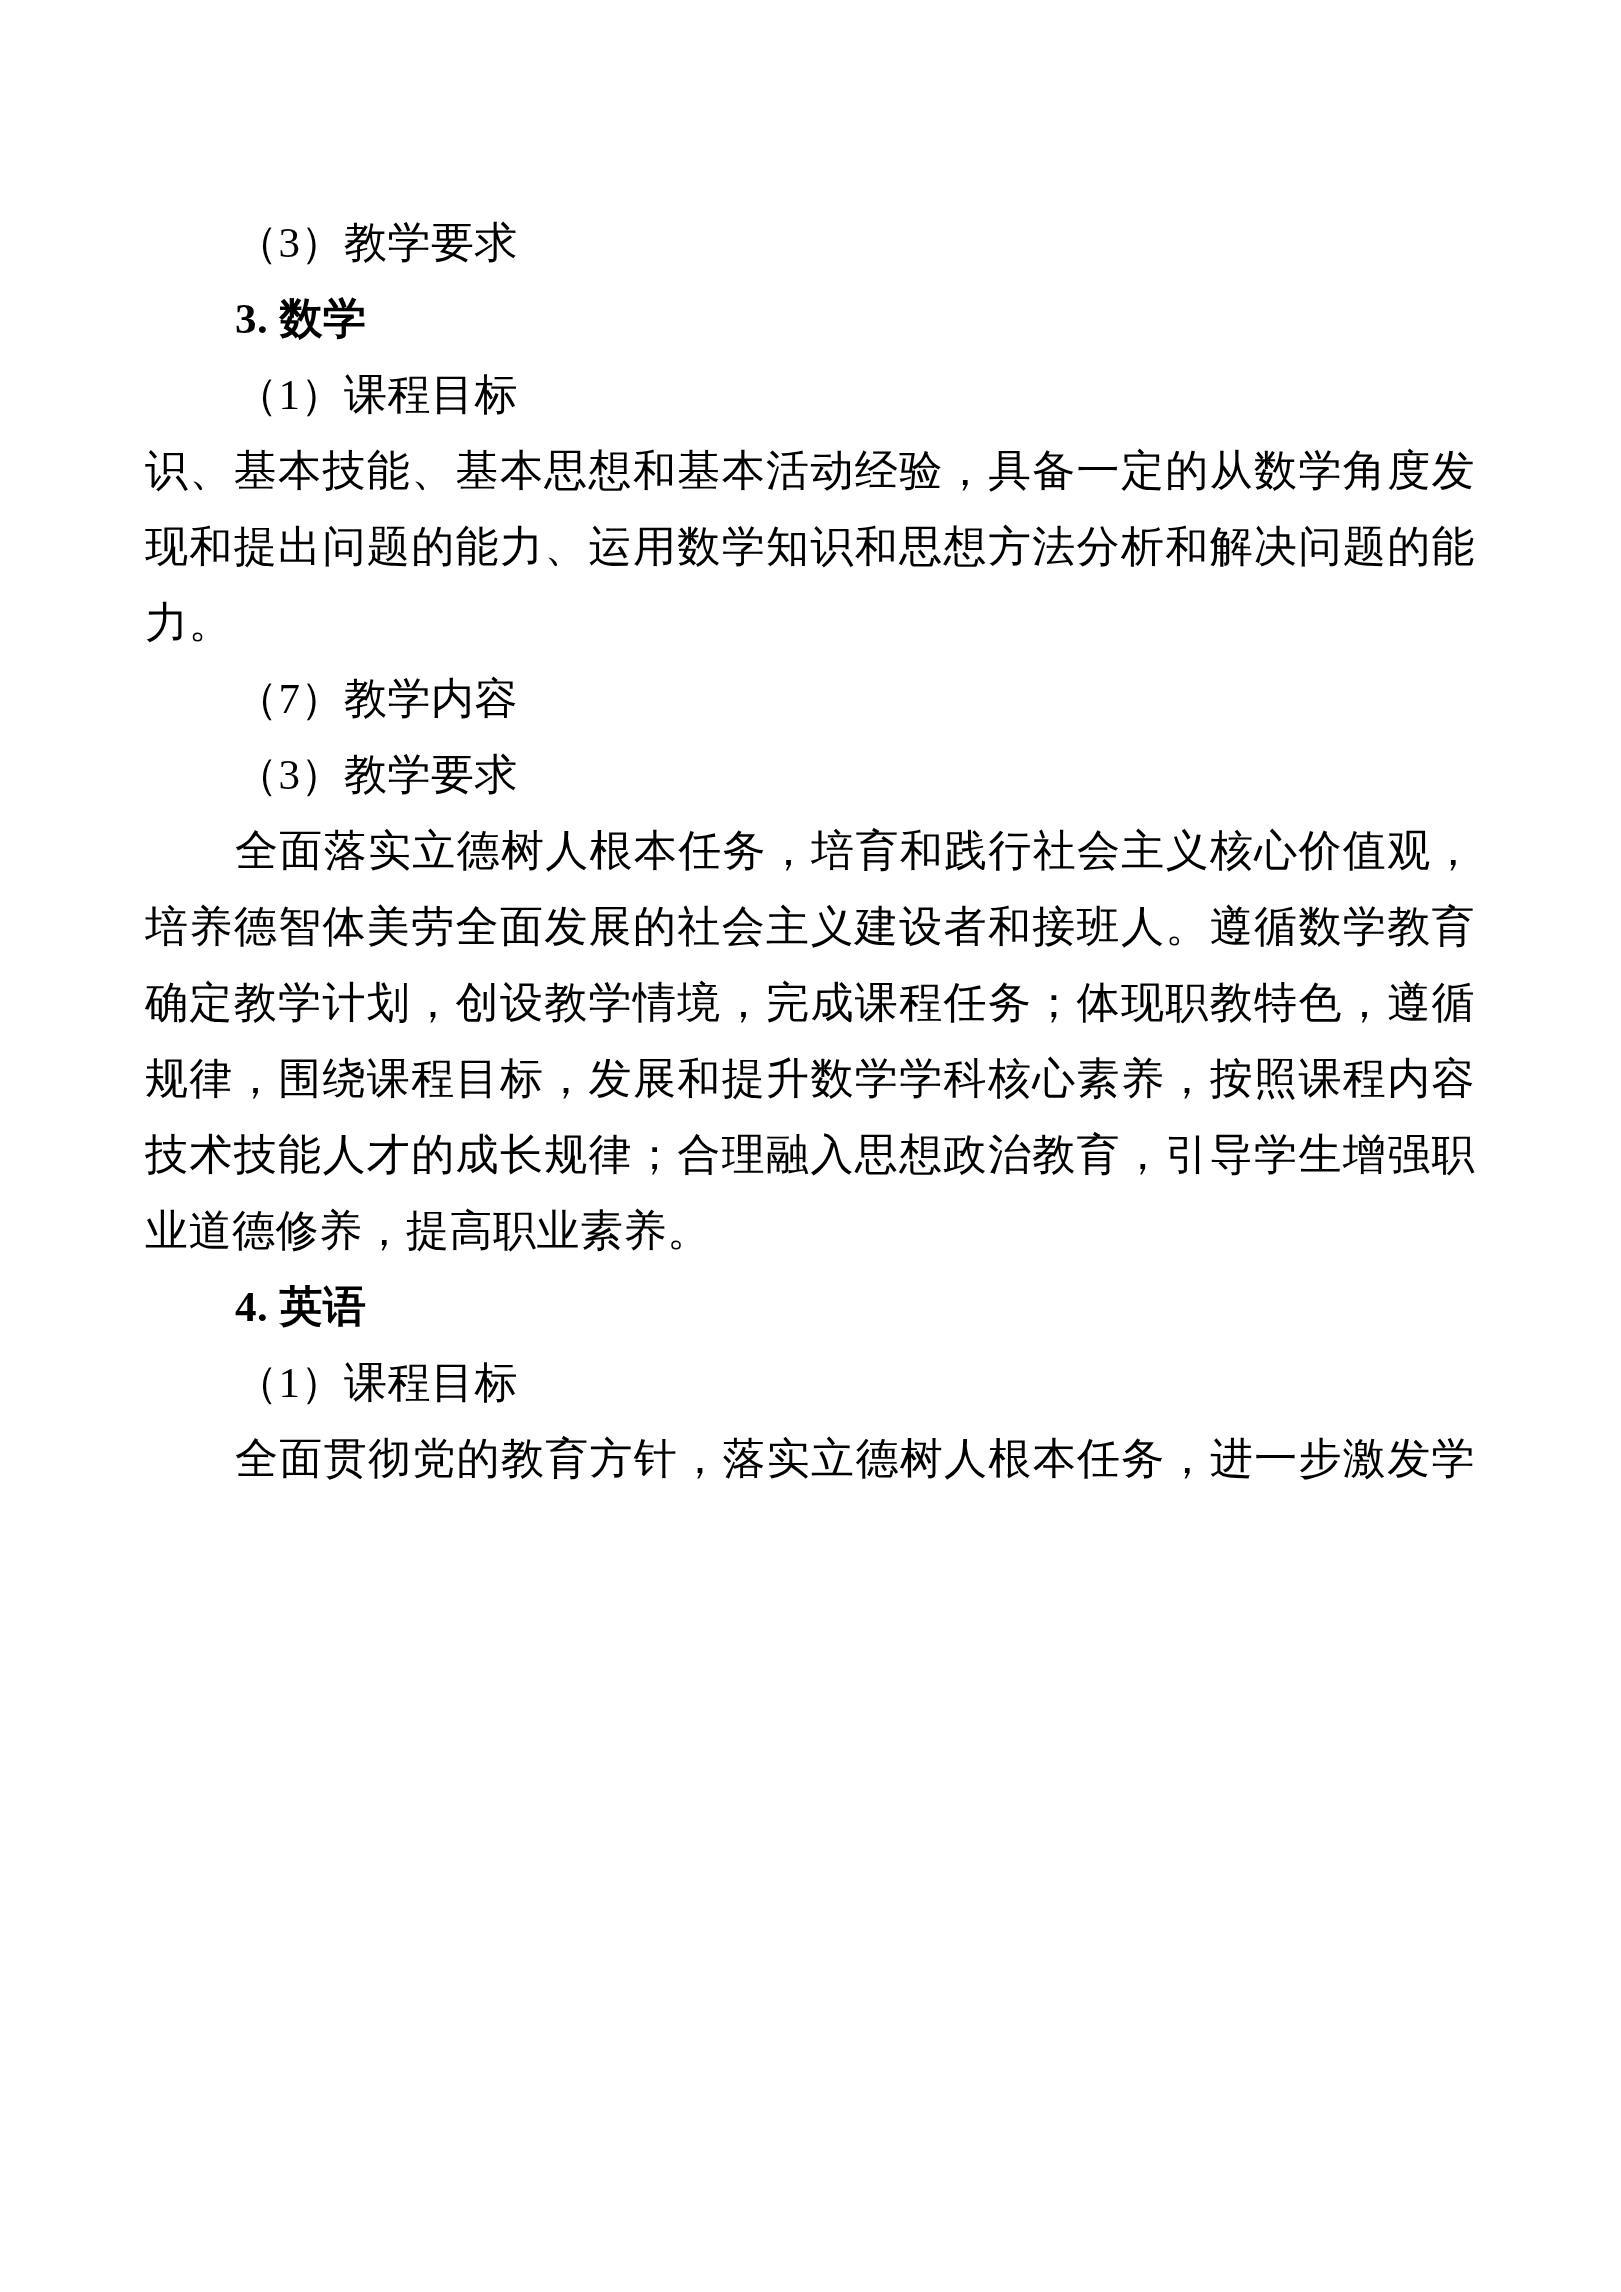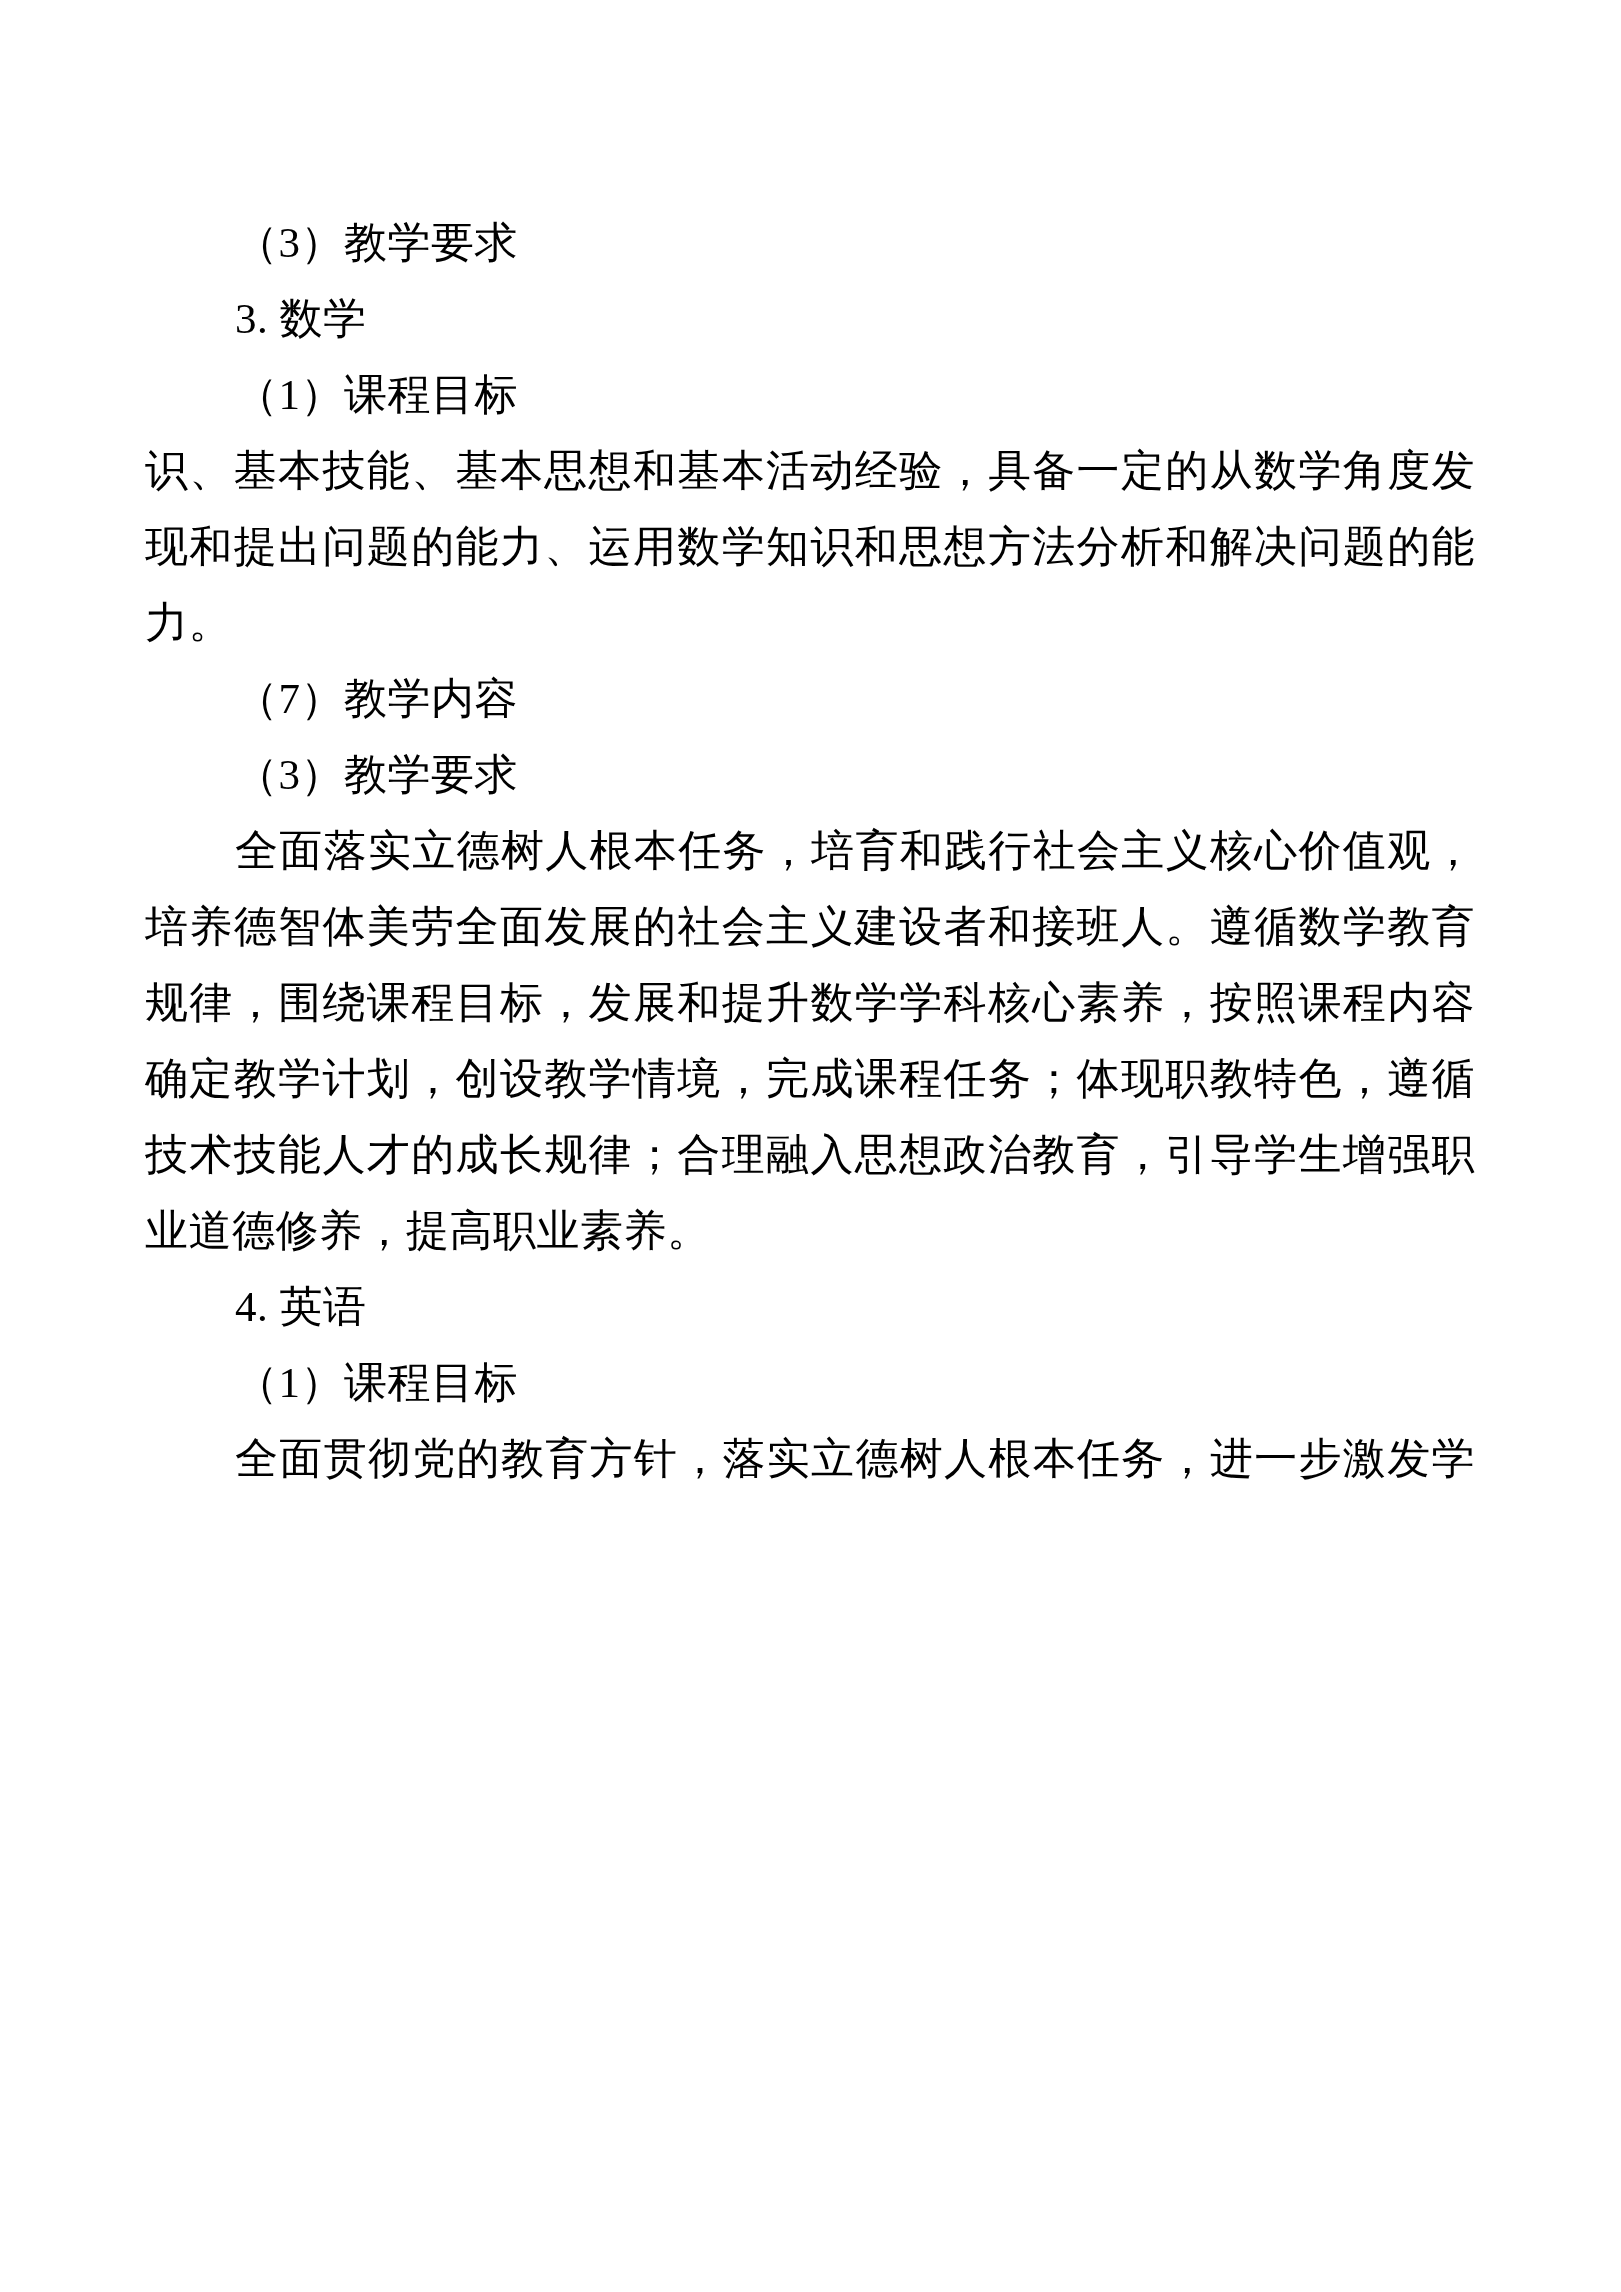--- a/index.html
+++ b/index.html
@@ -31,21 +31,21 @@
   }
   .line.indent {
     text-indent: 90px;
   }
   .line.fill {
     text-align: justify;
     text-align-last: justify;
     text-justify: inter-character;
   }
   .blk-heading .line {
-    font-weight: 400;
+    font-weight: 700;
   }
 </style>
 </head>
 <body>
 
 <div class="page">
   <div class="text-block">
       <div class="blk blk-subheading">
         <div class="line indent">（3）教学要求</div>
       </div>
@@ -62,22 +62,22 @@
       </div>
       <div class="blk blk-subheading">
         <div class="line indent">（7）教学内容</div>
       </div>
       <div class="blk blk-subheading">
         <div class="line indent">（3）教学要求</div>
       </div>
       <div class="blk blk-paragraph">
         <div class="line indent fill">全面落实立德树人根本任务，培育和践行社会主义核心价值观，</div>
         <div class="line fill">培养德智体美劳全面发展的社会主义建设者和接班人。遵循数学教育</div>
+        <div class="line fill">确定教学计划，创设教学情境，完成课程任务；体现职教特色，遵循</div>
         <div class="line fill">规律，围绕课程目标，发展和提升数学学科核心素养，按照课程内容</div>
-        <div class="line fill">确定教学计划，创设教学情境，完成课程任务；体现职教特色，遵循</div>
         <div class="line fill">技术技能人才的成长规律；合理融入思想政治教育，引导学生增强职</div>
         <div class="line">业道德修养，提高职业素养。</div>
       </div>
       <div class="blk blk-heading">
         <div class="line indent">4. 英语</div>
       </div>
       <div class="blk blk-subheading">
         <div class="line indent">（1）课程目标</div>
       </div>
       <div class="blk blk-paragraph">

